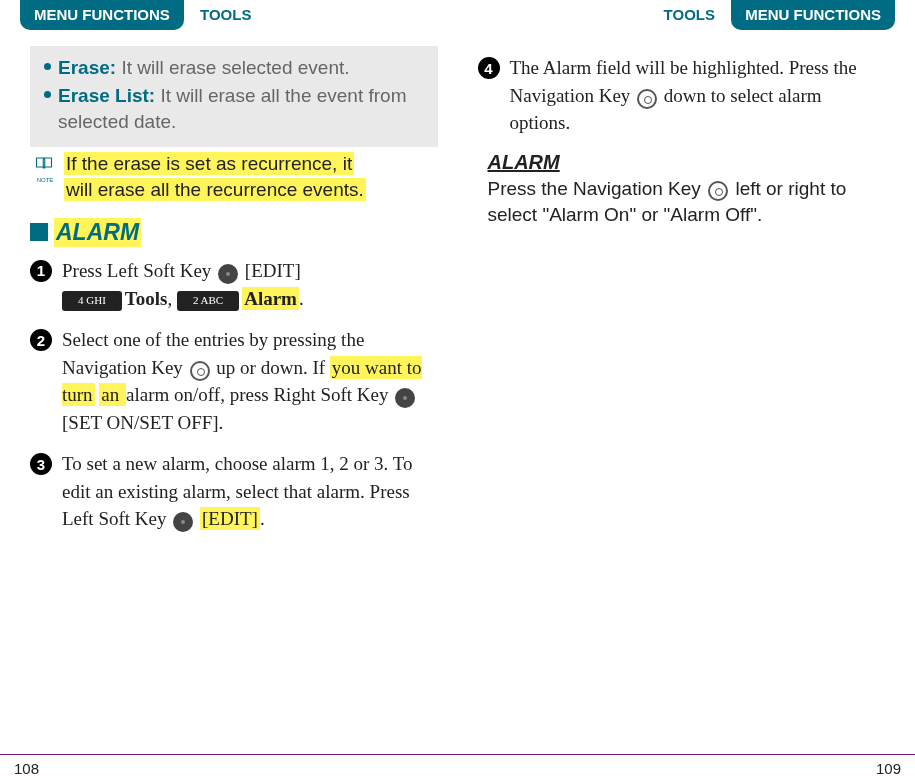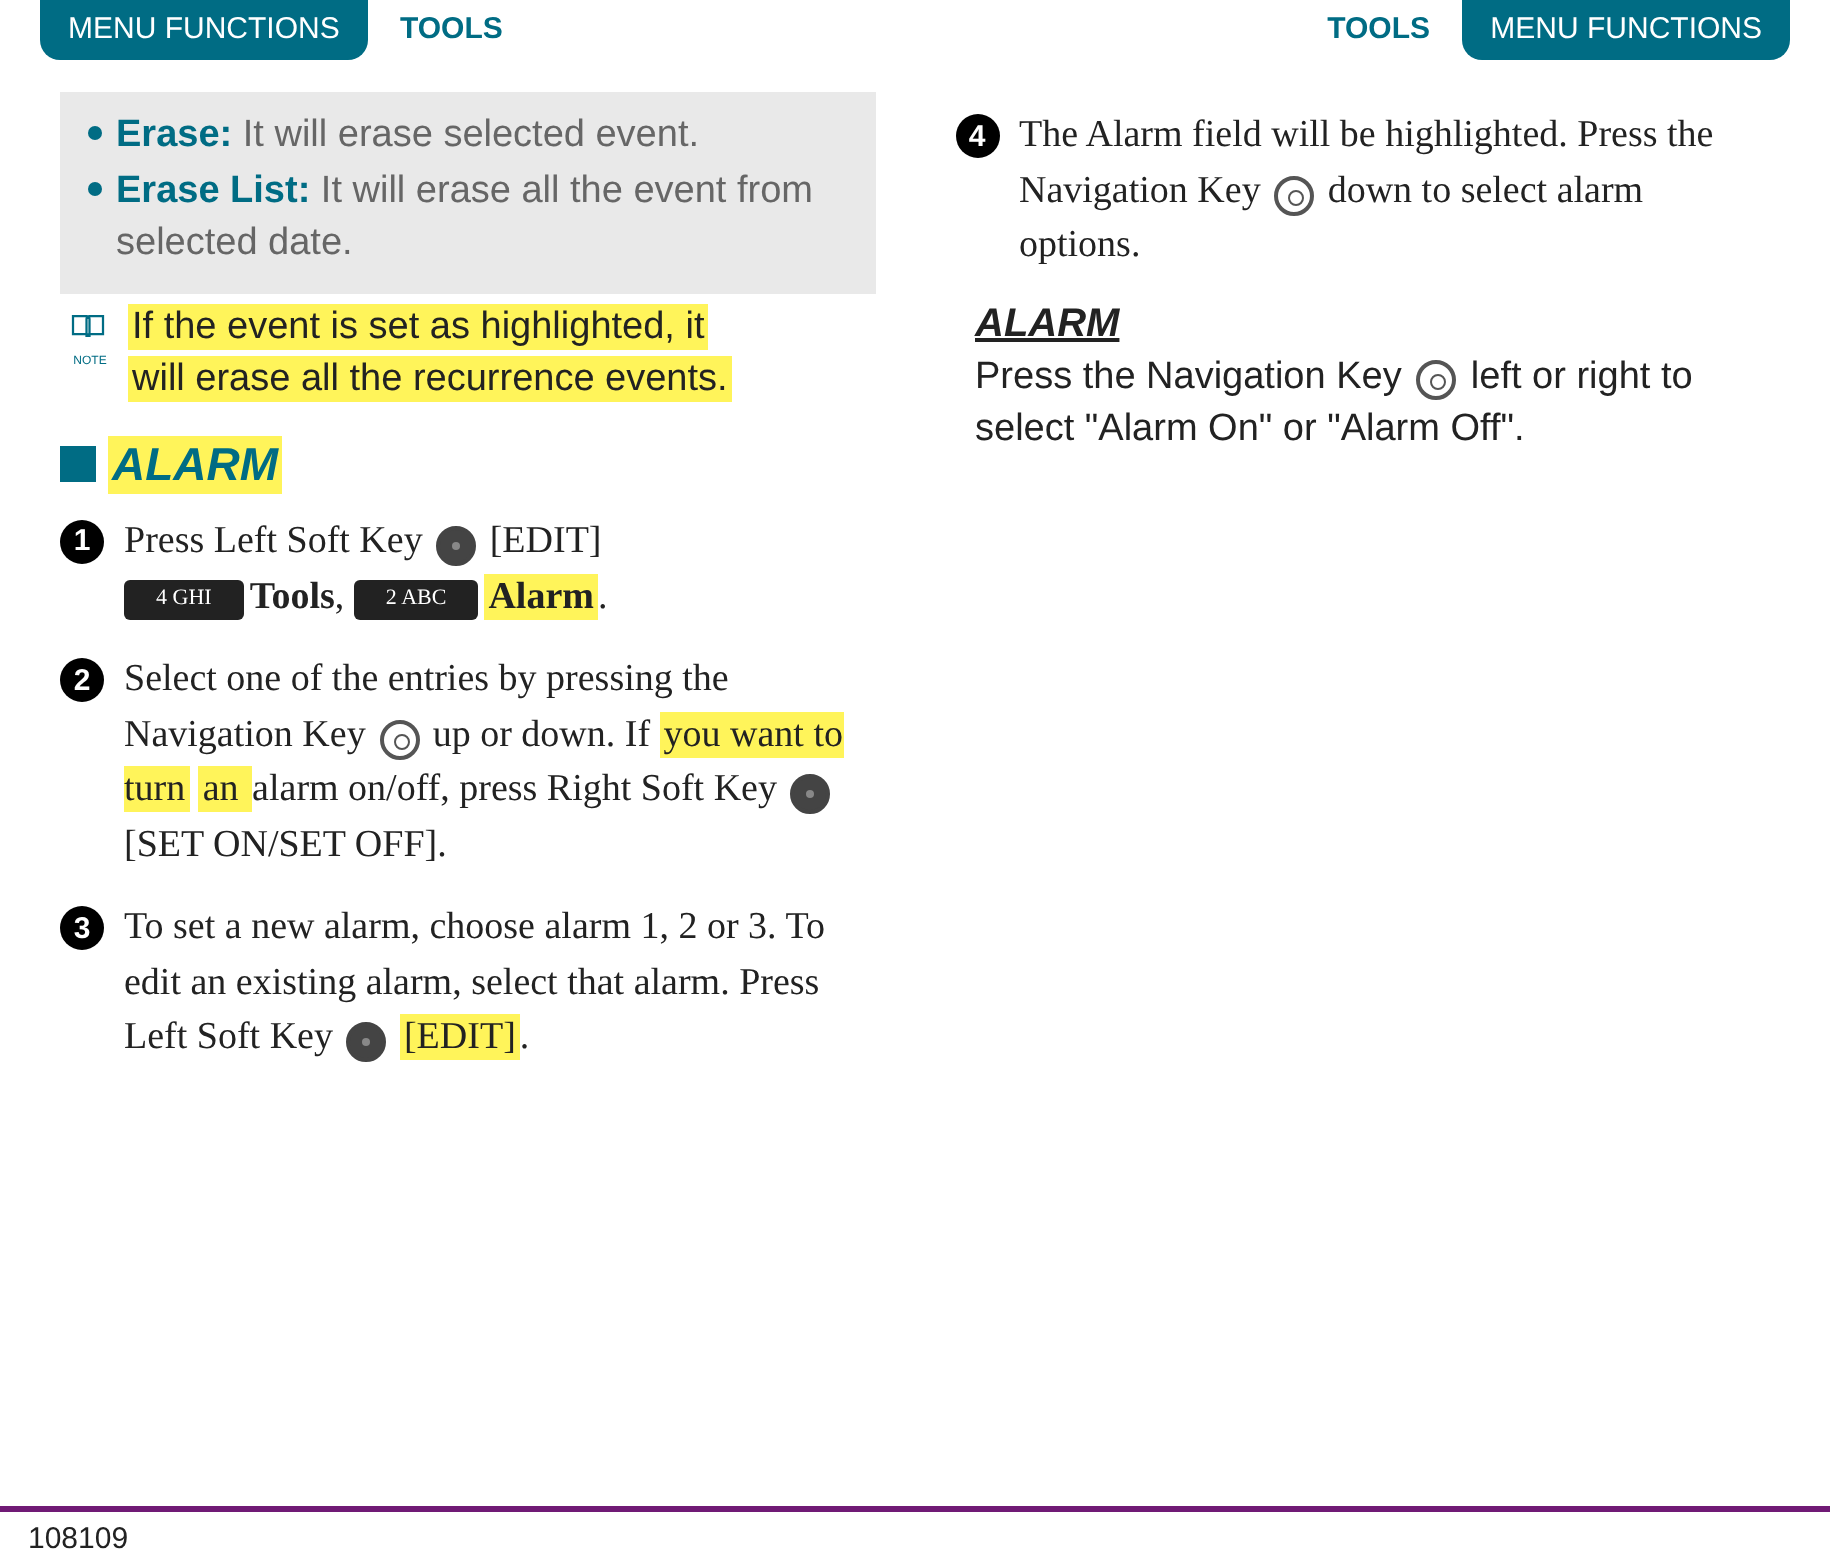--- a/index.html
+++ b/index.html
@@ -27,21 +27,21 @@
   .header-row {
     height: 32px;
     position: relative;
     margin-bottom: 14px;
   }
   .tab {
     position: absolute;
     top: 0;
     background: #006c84;
     color: #fff;
-    font-weight: normal;
+    font-weight: bold;
     font-size: 15px;
     padding: 6px 14px 7px 14px;
     border-radius: 0 0 10px 10px;
   }
   .tab.left { left: -10px; }
   .tab.right { right: -10px; }
   .tools-label {
     position: absolute;
     top: 6px;
     color: #006c84;
@@ -150,23 +150,24 @@
     text-decoration: underline;
     margin-bottom: 2px;
   }
   .sub-body {
     font-size: 19px; line-height: 1.4;
   }
 
   .footer {
     position: absolute;
     bottom: 0; left: 0; right: 0;
-    border-top: 3px solid #701a75;
+    border-top: 1px solid #701a75;
     height: 28px;
     display: flex;
+    justify-content: space-between;
     align-items: center;
     padding: 13px 14px;
     font-size: 15px;
   }
 </style>
 </head>
 <body>
 
 <div class="spread">
 
@@ -188,21 +189,21 @@
     </div>
 
     <div class="note-row">
       <div class="note-icon">
         <svg viewBox="0 0 24 24" width="24" height="18">
             <path d="M2 4 h9 a2 2 0 0 1 2 2 v12 a2 2 0 0 0 -2 -2 h-9 z M22 4 h-9 a2 2 0 0 0 -2 2 v12 a2 2 0 0 1 2 -2 h9 z" fill="none" stroke="#006c84" stroke-width="1.5"></path>
           </svg>
         <div style="font-size:6px;color:#006c84;text-align:center;">NOTE</div>
       </div>
       <div class="note-text">
-        <span class="hl">If the event is set as highlighted, it</span><br>
+        <span class="hl">If the erase is set as recurrence, it</span><br>
         <span class="hl">will erase all the recurrence events.</span>
       </div>
     </div>
 
     <div class="section-head">
       <div class="sq"></div>
       <span class="section-title hl">ALARM</span>
     </div>
 
     <div class="step">

